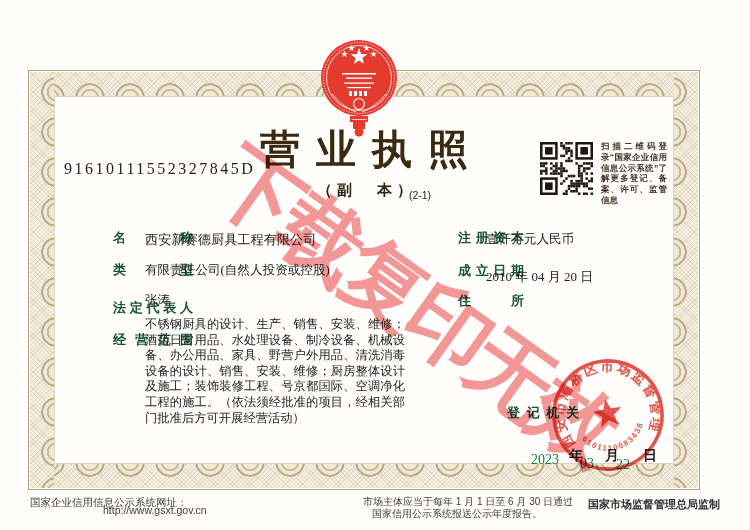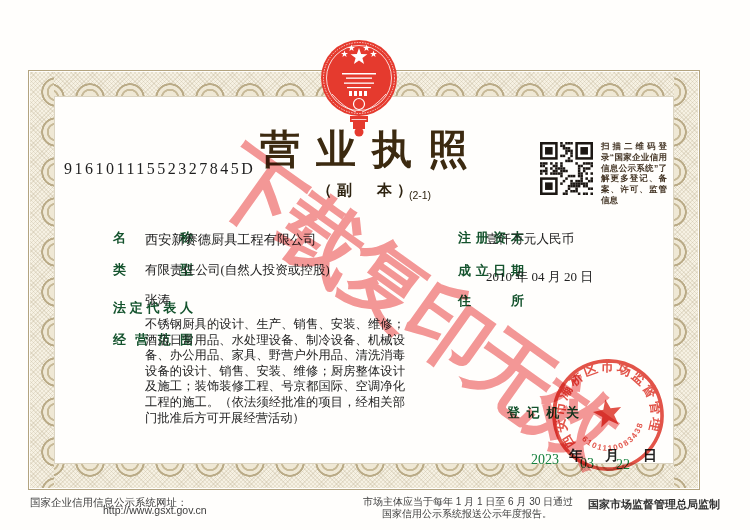--- a/index.html
+++ b/index.html
@@ -298,16 +298,16 @@
     <text fill="#df4136" font-size="8" font-weight="600" letter-spacing="1.6" font-family="Liberation Sans, sans-serif">
       <textPath href="#arc-bottom" startOffset="8">6101110083438</textPath>
     </text>
   </svg>
 
   <div class="watermark">下载复印无效</div>
 
   <div class="abs foot" style="left:30px; top:496px">国家企业信用信息公示系统网址：</div>
   <div class="abs foot" style="left:103px; top:504px">http://www.gsxt.gov.cn</div>
   <div class="abs foot foot-mid" style="left:363px; top:495px">市场主体应当于每年 1 月 1 日至 6 月 30 日通过</div>
-  <div class="abs foot foot-mid" style="left:382px; top:507px">国家信用公示系统报送公示年度报告。</div>
+  <div class="abs foot foot-mid" style="left:372px; top:507px">国家信用公示系统报送公示年度报告。</div>
   <div class="abs foot foot-right" style="left:588px; top:497px">国家市场监督管理总局监制</div>
 
 </div>
 
 </body></html>

